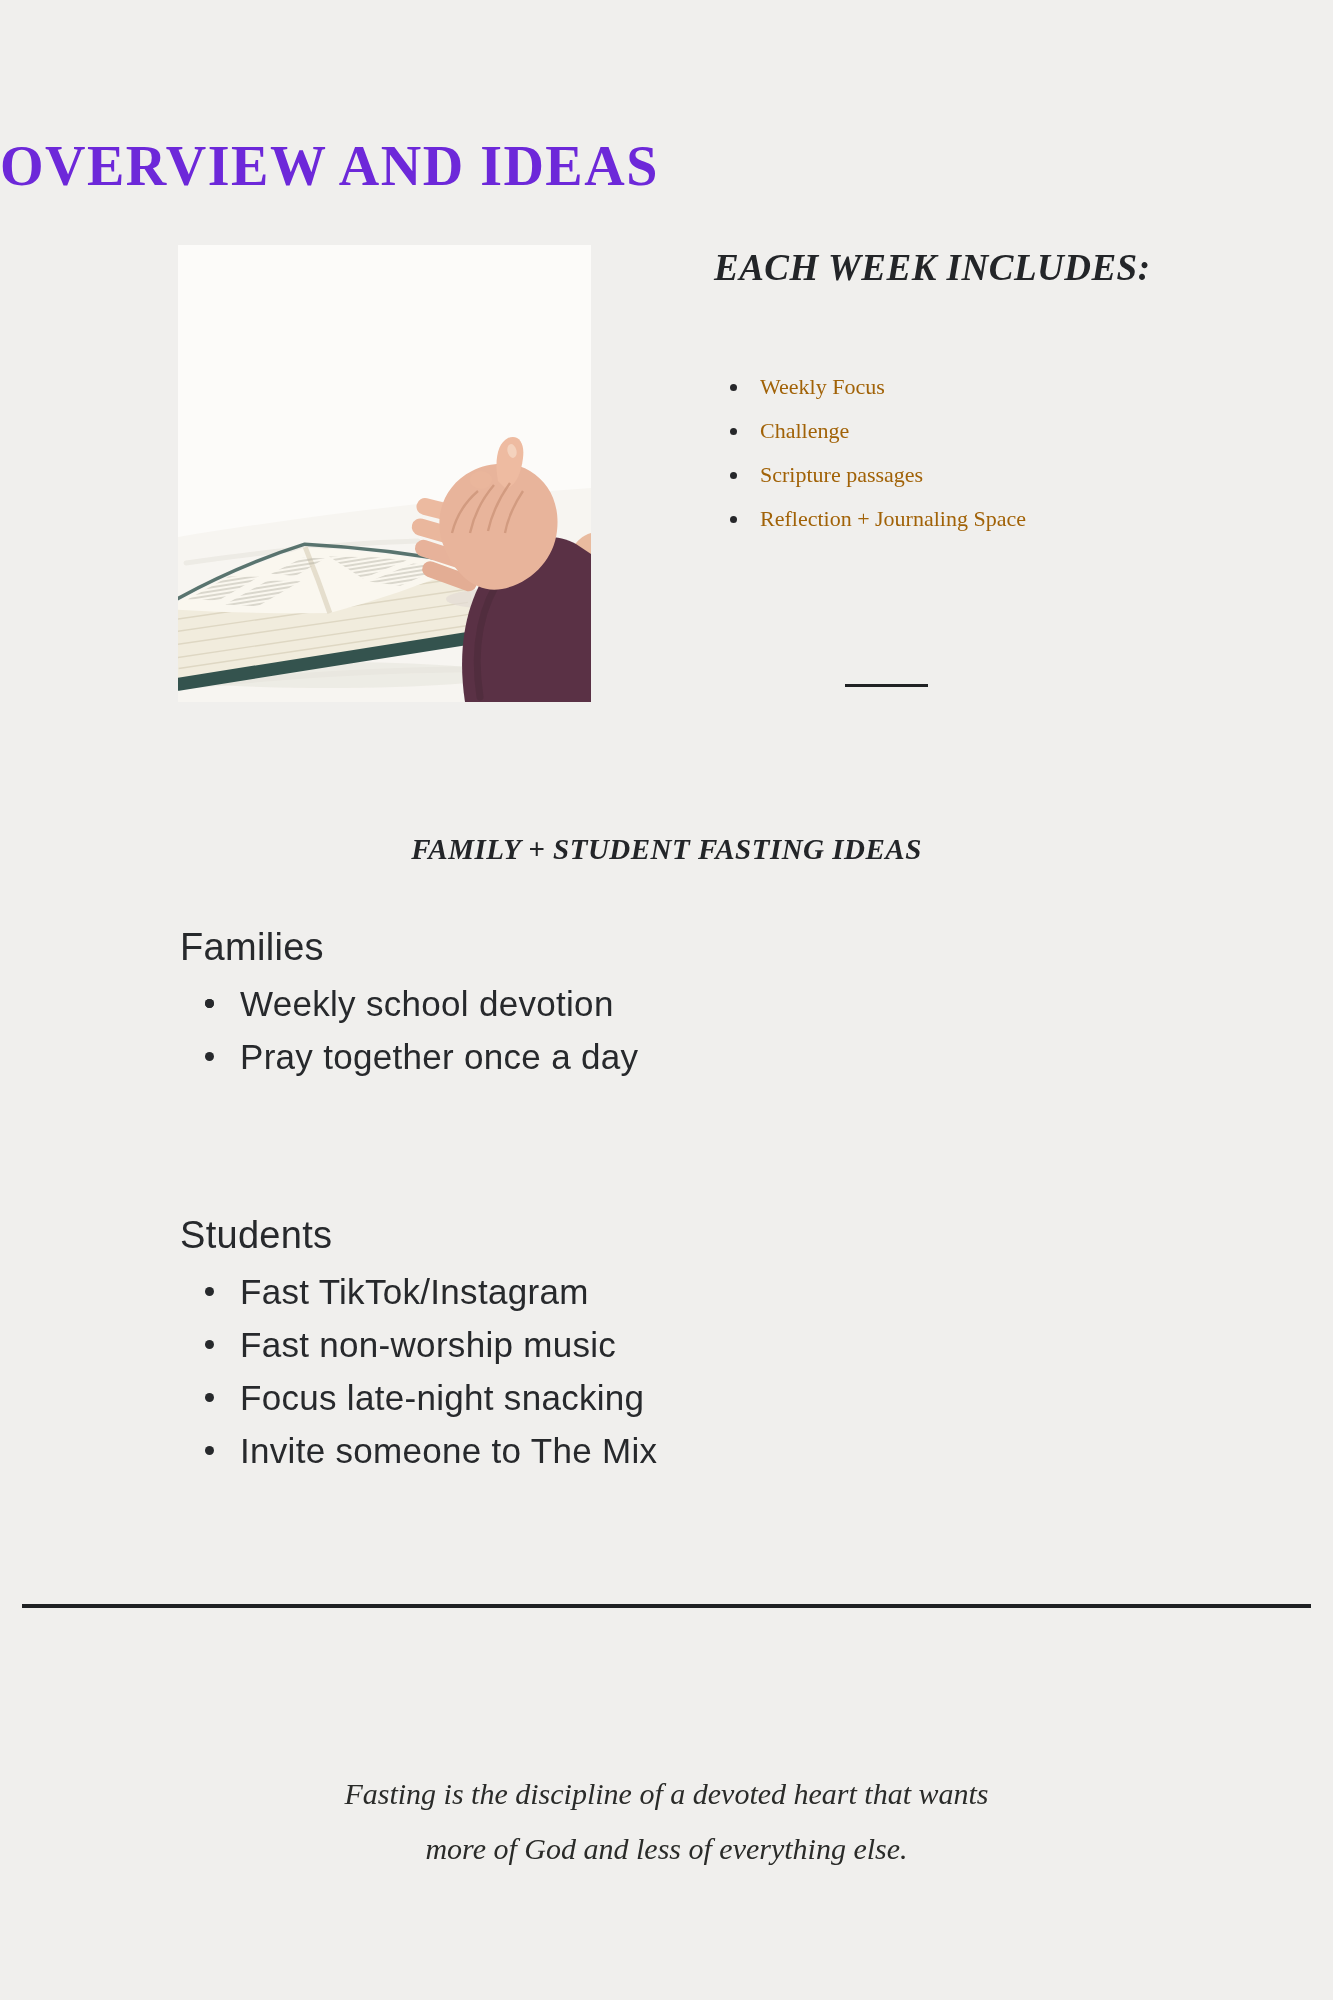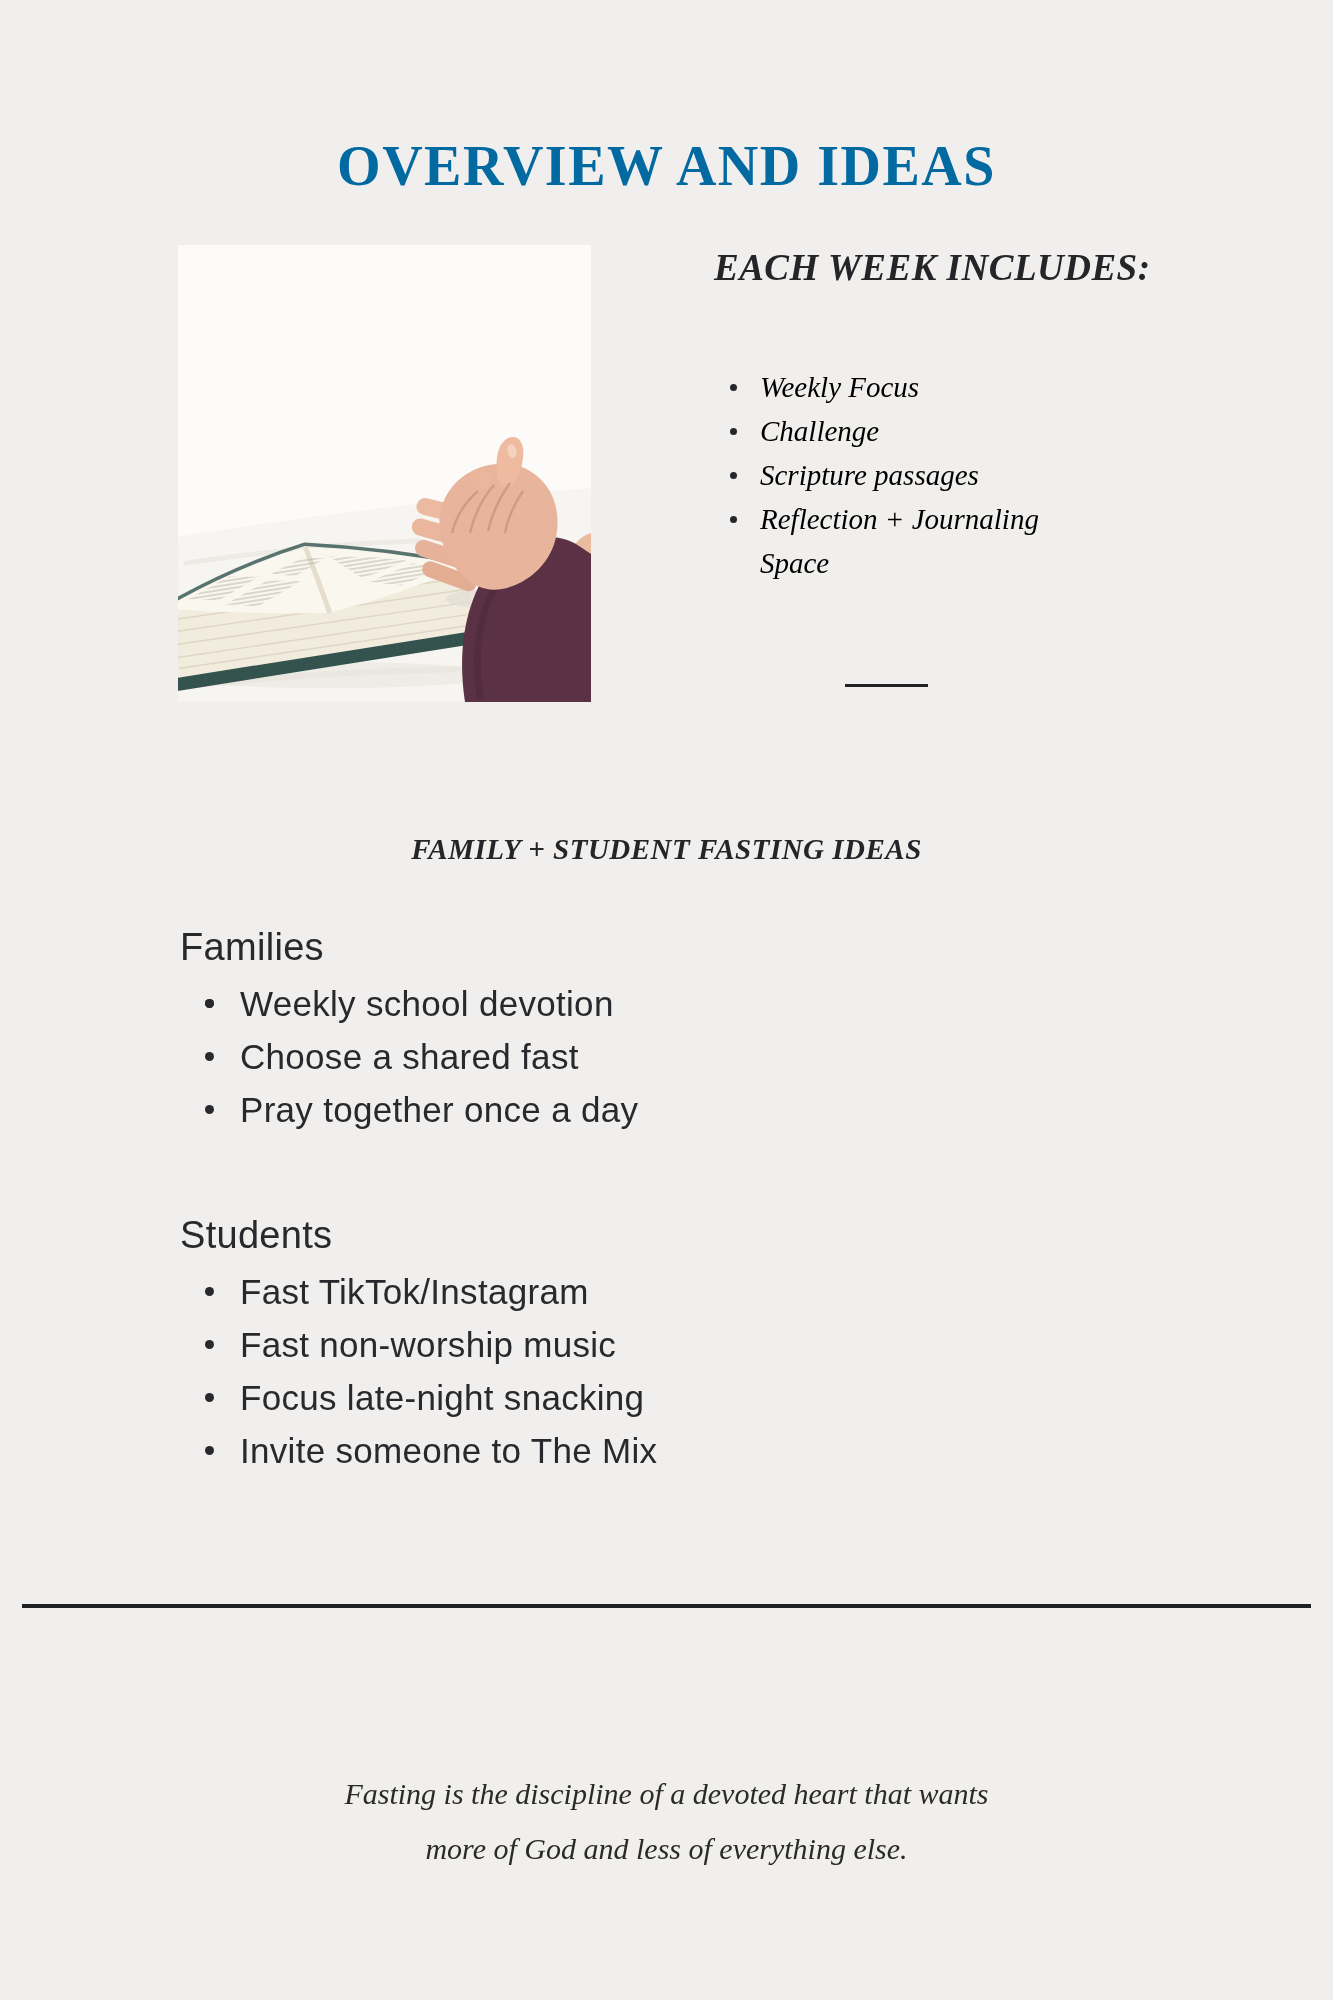--- a/index.html
+++ b/index.html
@@ -16,26 +16,26 @@
     color: #26272a;
     font-family: "Liberation Serif", "DejaVu Serif", serif;
     overflow: hidden;
   }
   .title {
     position: absolute;
     top: 134px;
     left: 0;
     width: 100%;
     margin: 0;
-    text-align: center;
+    text-align: left;
     font-family: "Liberation Serif", "DejaVu Serif", serif;
     font-size: 56px;
     font-weight: 700;
     letter-spacing: 1.5px;
-    color: #0369a1;
+    color: #6d28d9;
   }
   .photo {
     position: absolute;
     left: 178px;
     top: 245px;
     width: 413px;
     height: 457px;
   }
   .photo svg { display: block; }
   .weekly {
@@ -58,24 +58,23 @@
     margin: 0;
     padding: 0;
     position: absolute;
     top: 119px;
     left: 14px;
     width: 318px;
   }
   .weekly li {
     position: relative;
     padding-left: 32px;
-    font-size: 29px;
-    font-style: italic;
+    font-size: 22px;
     line-height: 44px;
-    color: #000000;
+    color: #a16207;
   }
   .weekly .dot {
     position: absolute;
     left: 2px;
     top: 19px;
     width: 7px;
     height: 7px;
     border-radius: 50%;
     background: #26272a;
   }
@@ -231,21 +230,20 @@
 
   <div class="short-divider"></div>
 
   <h2 class="ideas-heading">FAMILY + STUDENT FASTING IDEAS</h2>
 
   <section class="group families">
     <h3>Families</h3>
     <ul>
       <li><span class="dot"></span></li>
       <li><span class="dot"></span><span>Weekly school devotion</span></li>
-      <li><span class="dot"></span><span>Choose a shared fast</span></li>
       <li><span class="dot"></span><span>Pray together once a day</span></li>
     </ul>
   </section>
 
   <section class="group students">
     <h3>Students</h3>
     <ul>
       <li><span class="dot"></span><span>Fast TikTok/Instagram</span></li>
       <li><span class="dot"></span><span>Fast non-worship music</span></li>
       <li><span class="dot"></span><span>Focus late-night snacking</span></li>

